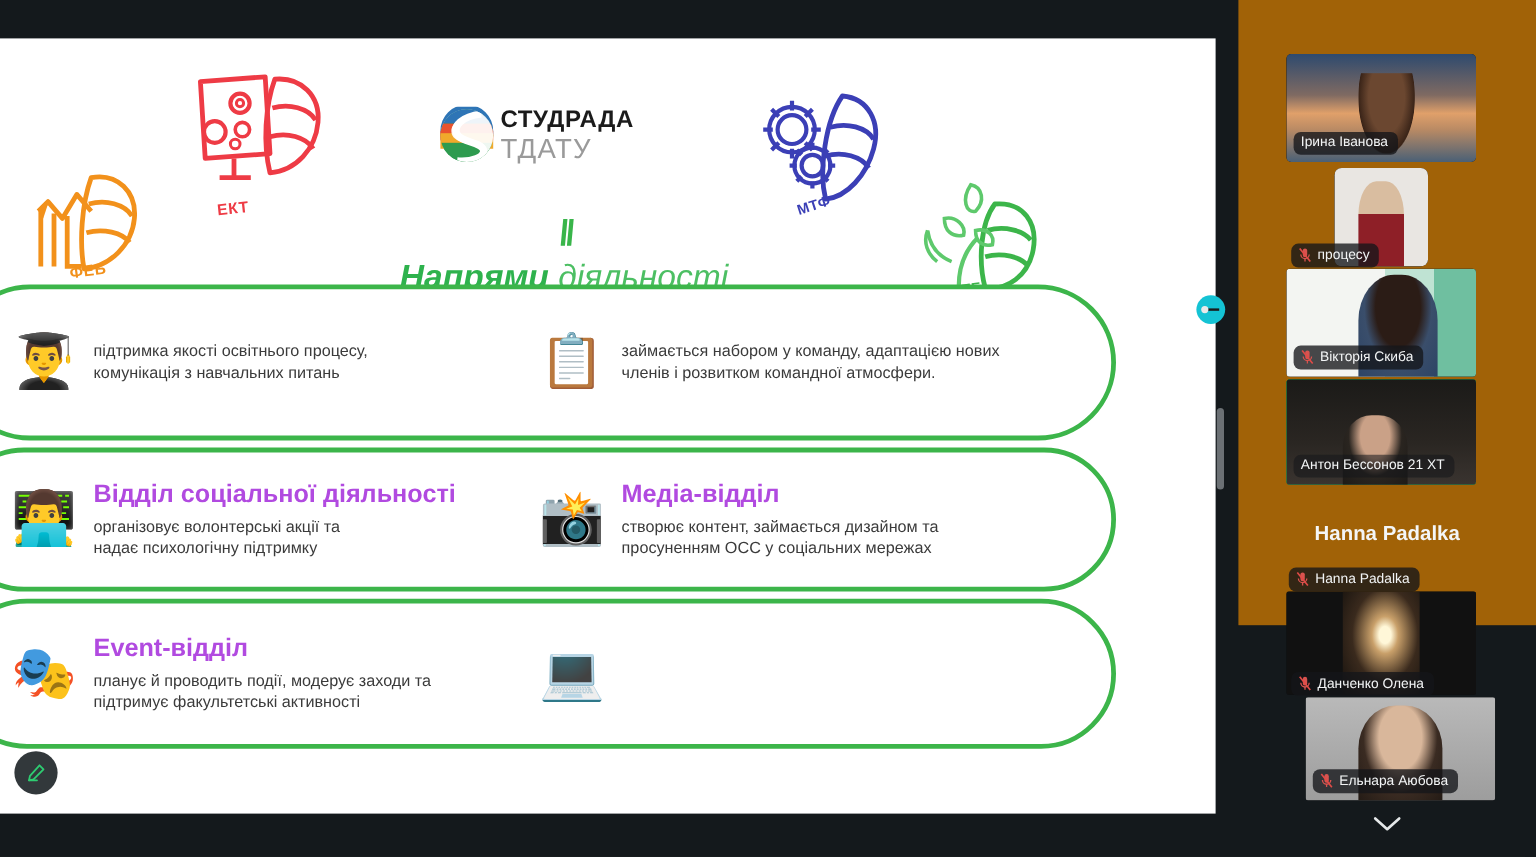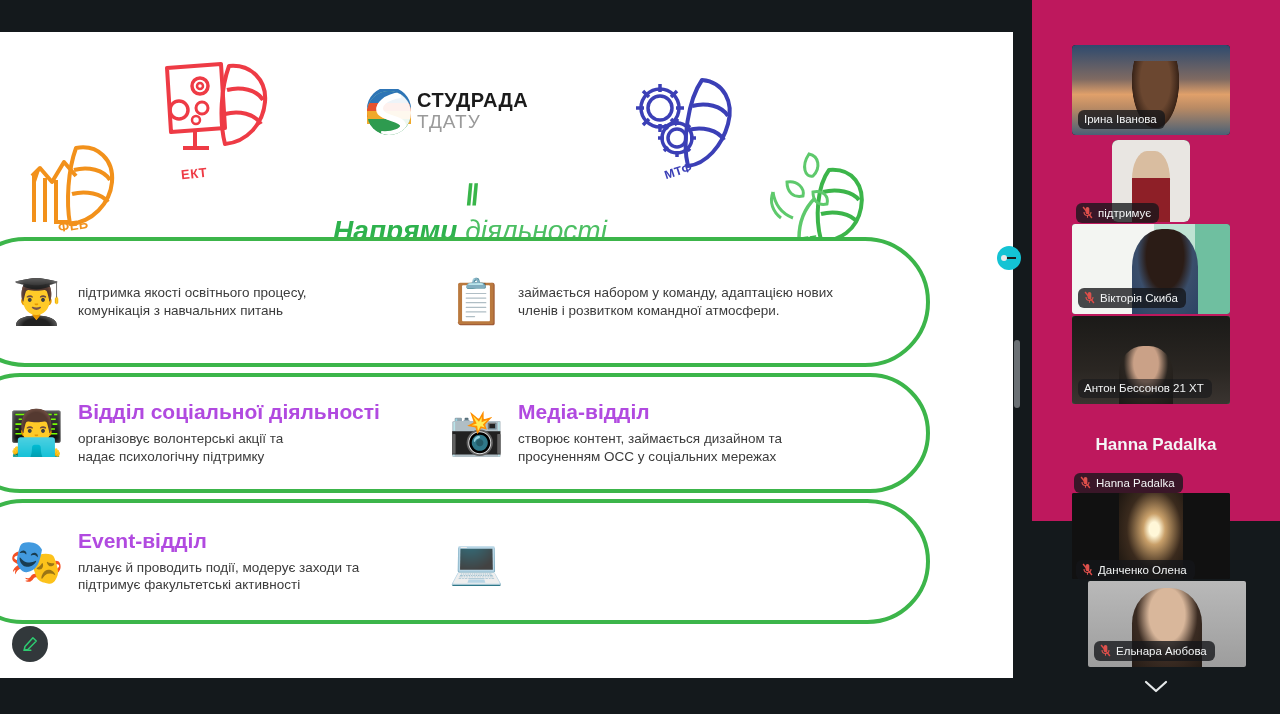--- a/index.html
+++ b/index.html
@@ -66,21 +66,21 @@
     background:#e9e9e9; border-radius:50%;
   }
 
   
   #slide-scrollbar {
     position: absolute; left: 1014px; top: 340px;
     width: 6px; height: 68px; border-radius: 3px; background: #6b7074;
   }
 
   
-  #rail { position: absolute; left: 1032px; top: 0; width: 248px; height: 521px; background: #be185d; }
+  #rail { position: absolute; left: 1032px; top: 0; width: 248px; height: 521px; background: #a16207; }
 
   .tile { position: absolute; overflow: hidden; background: #0c0f11; }
   .tile-img { position: absolute; inset: 0; }
   .name-chip {
     position: absolute; left: 6px; bottom: 6px;
     display: flex; align-items: center; gap: 5px;
     background: rgba(20,22,25,.78); color: #f2f4f5;
     font-size: 11.5px; padding: 3px 8px 4px 6px; border-radius: 6px;
     max-width: calc(100% - 12px); white-space: nowrap; overflow: hidden; text-overflow: ellipsis;
   }
@@ -167,21 +167,21 @@
         <g clip-path="url(#cp)">
           <rect x="0" y="0" width="48" height="14" fill="#2e75b6"></rect>
           <rect x="0" y="14" width="48" height="8" fill="#e8522e"></rect>
           <rect x="0" y="22" width="48" height="8" fill="#f0a92b"></rect>
           <rect x="0" y="30" width="48" height="18" fill="#2e9b4f"></rect>
           <path d="M38 4 C18 6, 8 16, 12 24 C16 32, 34 30, 36 38 C37 44, 24 48, 12 46 L48 48 L48 0 Z" fill="#ffffff" opacity="0.92"></path>
           <path d="M36 6 C20 8, 12 16, 16 23 C20 30, 36 29, 38 36 C39 42, 28 46, 16 45" stroke="#ffffff" stroke-width="6" fill="none"></path>
         </g>
       </svg>
       <div style="position:absolute;left:52px;top:2px;color:#1b1b1b;font-size:20px;font-weight:700;letter-spacing:.5px;">СТУДРАДА</div>
-      <div style="position:absolute;left:52px;top:24px;color:#9a9a9a;font-size:19px;font-weight:400;letter-spacing:1px;">ТДАТУ</div>
+      <div style="position:absolute;left:52px;top:24px;color:#9a9a9a;font-size:23px;font-weight:400;letter-spacing:1px;">ТДАТУ</div>
     </div>
 
     <div class="logo" style="left:630px; top:40px; width:110px; height:110px;">
       <svg width="110" height="110" viewBox="0 0 110 110" fill="none">
         <path d="M72 8 C94 10, 104 30, 98 52 C92 74, 76 92, 58 94 C52 70, 58 28, 72 8 Z" stroke="#3b3fb6" stroke-width="4" fill="none" stroke-linejoin="round"></path>
         <path d="M62 34 C76 30, 92 34, 98 44" stroke="#3b3fb6" stroke-width="4" fill="none"></path>
         <path d="M58 58 C72 54, 88 58, 94 68" stroke="#3b3fb6" stroke-width="4" fill="none"></path>
         <g stroke="#3b3fb6" stroke-width="3.5" fill="none">
           <circle cx="30" cy="36" r="12"></circle>
           <circle cx="30" cy="36" r="19"></circle>
@@ -299,21 +299,21 @@
     <div class="tile" style="left:80px; top:140px; width:78px; height:82px; border-radius:6px;">
       <div class="tile-img vid-b"></div>
     </div>
     <div class="name-chip" style="position:absolute; left:44px; top:203px; bottom:auto;">
       <svg class="mic-off" viewBox="0 0 12 14">
         <path d="M6 1 a2 2 0 0 1 2 2 v4 a2 2 0 0 1 -4 0 v-4 a2 2 0 0 1 2 -2z" fill="#d9534f"></path>
         <path d="M2.2 6.5 a3.8 3.8 0 0 0 7.6 0" stroke="#d9534f" stroke-width="1.2" fill="none"></path>
         <path d="M6 10.3 v2.5" stroke="#d9534f" stroke-width="1.2"></path>
         <path d="M1.2 1 L10.8 13" stroke="#e24b47" stroke-width="1.5"></path>
       </svg>
-      <span>підтримує</span>
+      <span>процесу</span>
     </div>
 
     <div class="tile" style="left:40px; top:224px; width:158px; height:90px; border-radius:3px;">
       <div class="tile-img vid-c"></div>
       <div class="name-chip">
         <svg class="mic-off" viewBox="0 0 12 14">
           <path d="M6 1 a2 2 0 0 1 2 2 v4 a2 2 0 0 1 -4 0 v-4 a2 2 0 0 1 2 -2z" fill="#d9534f"></path>
           <path d="M2.2 6.5 a3.8 3.8 0 0 0 7.6 0" stroke="#d9534f" stroke-width="1.2" fill="none"></path>
           <path d="M6 10.3 v2.5" stroke="#d9534f" stroke-width="1.2"></path>
           <path d="M1.2 1 L10.8 13" stroke="#e24b47" stroke-width="1.5"></path>

